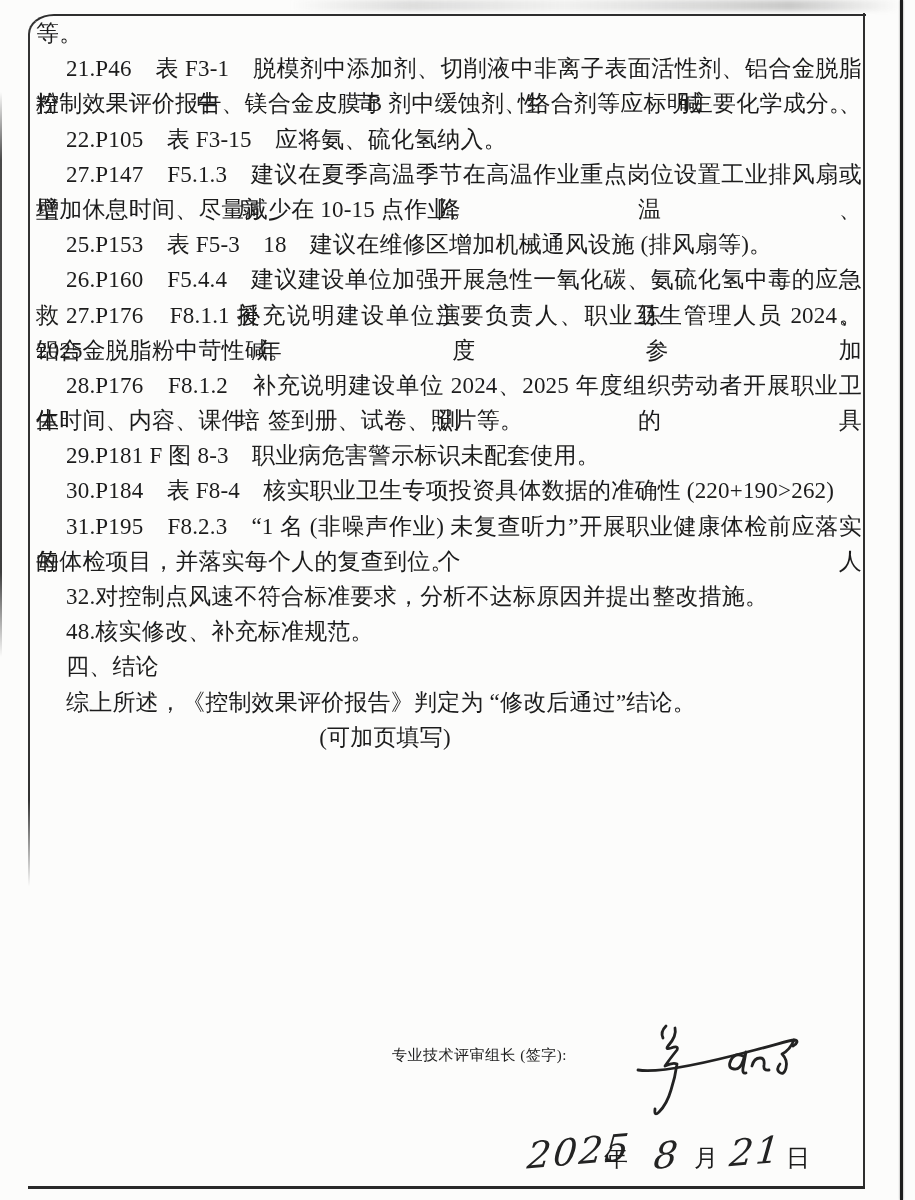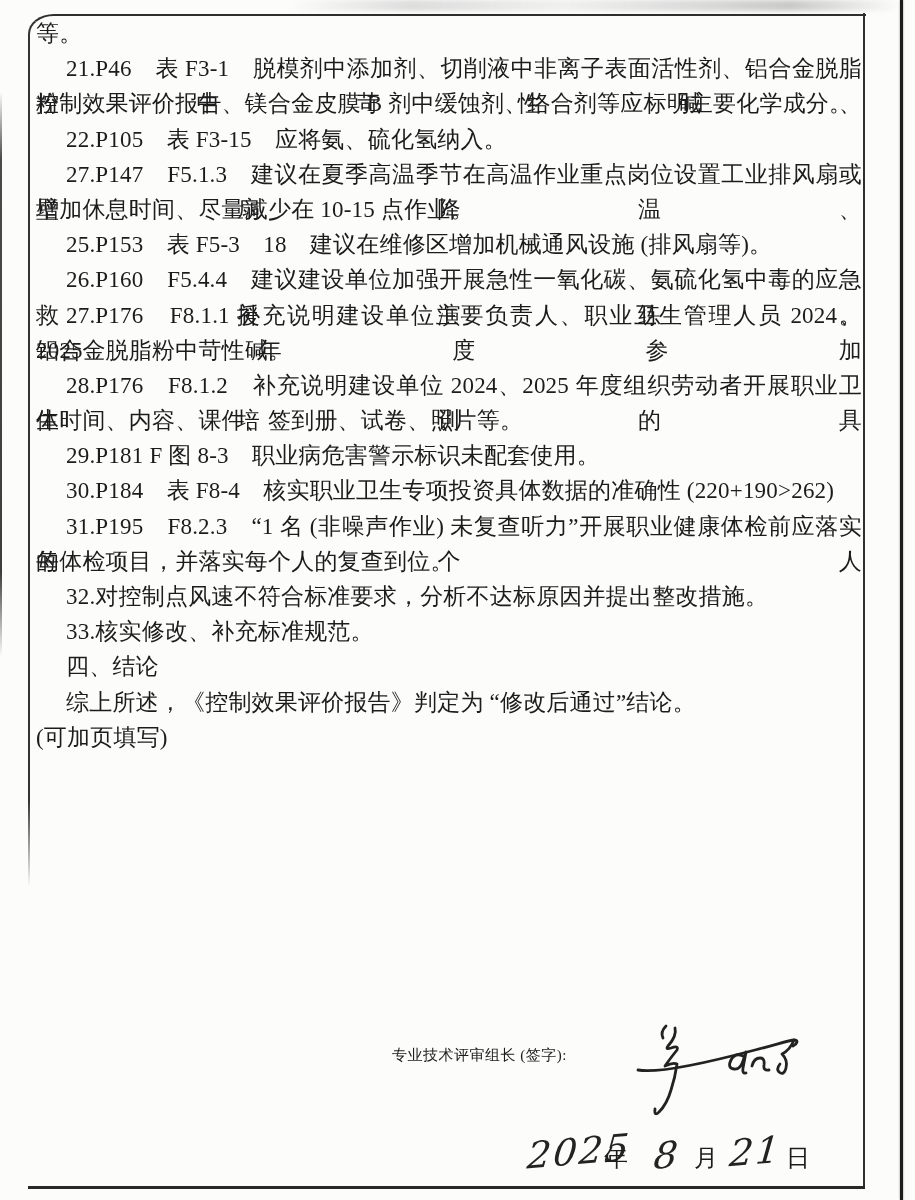--- a/index.html
+++ b/index.html
@@ -22,21 +22,21 @@
     border-top-left-radius:26px 20px;}
   .cell-left-fade{position:absolute;left:26px;top:800px;width:7px;height:96px;
     background:linear-gradient(to bottom,rgba(252,252,251,0),#fcfcfb 90%);}
   .cell-right{position:absolute;left:863px;top:13px;width:0;height:1175px;border-left:2.5px solid #2e2e2e;}
   .cell-bottom{position:absolute;left:28px;top:1186px;width:837px;height:0;border-top:3px solid #292929;}
   
   .content{position:absolute;left:36px;top:16px;width:826px;}
   .line{font-size:23px;line-height:35.2px;height:35.2px;white-space:nowrap;letter-spacing:.2px;}
   .line.indent{text-indent:30px;}
   .line.fill{white-space:normal;text-align:justify;text-align-last:justify;}
-  .line.center{padding-right:128px;text-indent:0;}
+  .line.center{text-align:center;padding-right:128px;text-indent:0;}
   .sig-label{position:absolute;left:392px;top:1046px;font-size:15px;letter-spacing:.5px;}
   .sig-svg{position:absolute;left:580px;top:1000px;}
   .date-row{position:absolute;left:0;top:1128px;width:915px;height:66px;}
   .date-row .unit{position:absolute;font-size:24px;top:14px;}
   .hand{position:absolute;font-family:"DejaVu Serif",serif;font-style:italic;font-weight:500;
     color:#232323;font-size:37px;transform:skewX(-10deg) rotate(-5deg);letter-spacing:2px;}
 </style>
 </head>
 <body>
 
@@ -60,21 +60,21 @@
     <div class="line indent fill">26.P160　F5.4.4　建议建设单位加强开展急性一氧化碳、氨硫化氢中毒的应急救援演练。</div>
     <div class="line indent fill">27.P176　F8.1.1 补充说明建设单位主要负责人、职业卫生管理人员 2024、2025 年度参加</div>
     <div class="line">铝合金脱脂粉中苛性碱。</div>
     <div class="line indent fill">28.P176　F8.1.2　补充说明建设单位 2024、2025 年度组织劳动者开展职业卫生培训的具</div>
     <div class="line">体时间、内容、课件、签到册、试卷、照片等。</div>
     <div class="line indent">29.P181 F 图 8-3　职业病危害警示标识未配套使用。</div>
     <div class="line indent">30.P184　表 F8-4　核实职业卫生专项投资具体数据的准确性 (220+190&gt;262)</div>
     <div class="line indent fill">31.P195　F8.2.3　“1 名 (非噪声作业) 未复查听力”开展职业健康体检前应落实每个人</div>
     <div class="line">的体检项目，并落实每个人的复查到位。</div>
     <div class="line indent">32.对控制点风速不符合标准要求，分析不达标原因并提出整改措施。</div>
-    <div class="line indent">33.核实修改、补充标准规范。</div>
+    <div class="line indent">48.核实修改、补充标准规范。</div>
     <div class="line indent">四、结论</div>
     <div class="line indent">综上所述，《控制效果评价报告》判定为 “修改后通过”结论。</div>
     <div class="line center">(可加页填写)</div>
   </div>
 
 <div class="sig-label">专业技术评审组长 (签字):</div>
 <svg class="sig-svg" width="240" height="130" viewBox="0 0 240 130">
   <g fill="none" stroke="#222" stroke-width="2.8" stroke-linecap="round" stroke-linejoin="round">
     <path d="M 86 26 q -6 6 -3 12"></path>
     <path d="M 95 28 q 2 8 -7 18 q -3 4 3 2 q 8 -3 6 2 q -8 10 -12 16 q 8 -4 12 -2 q -2 14 -6 26 q -4 14 -12 22 q -5 5 -4 -3"></path>

